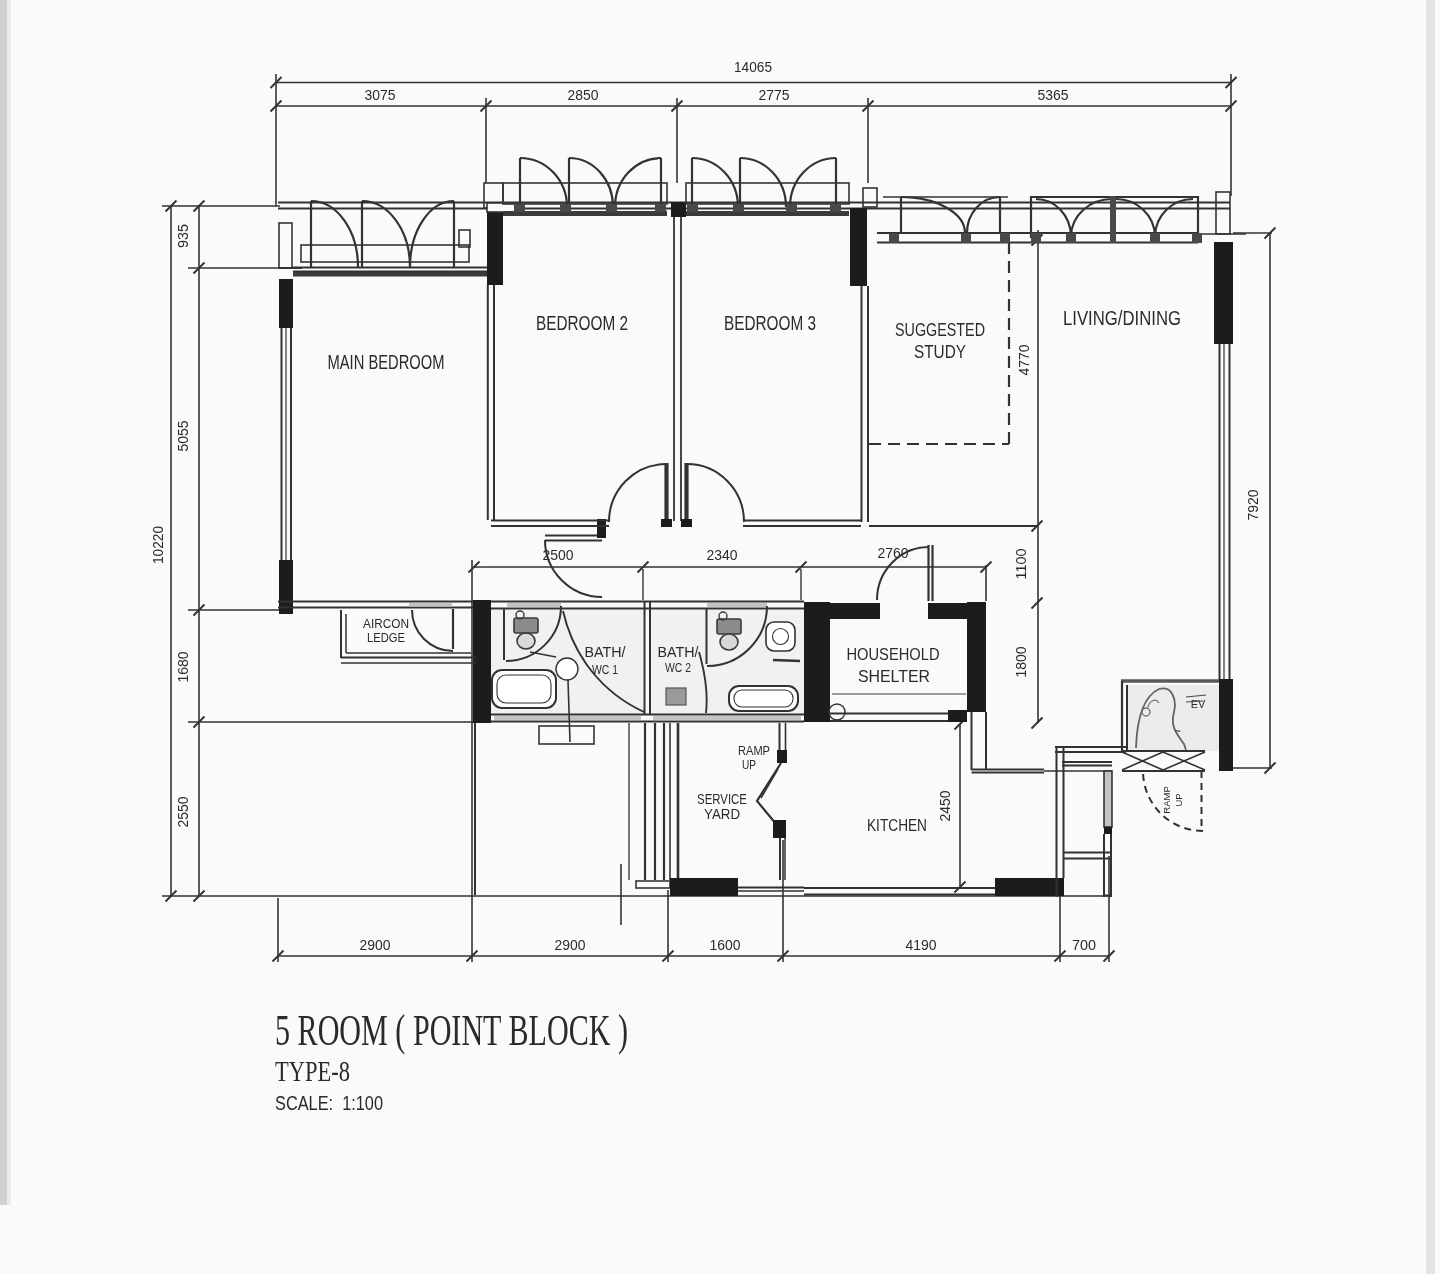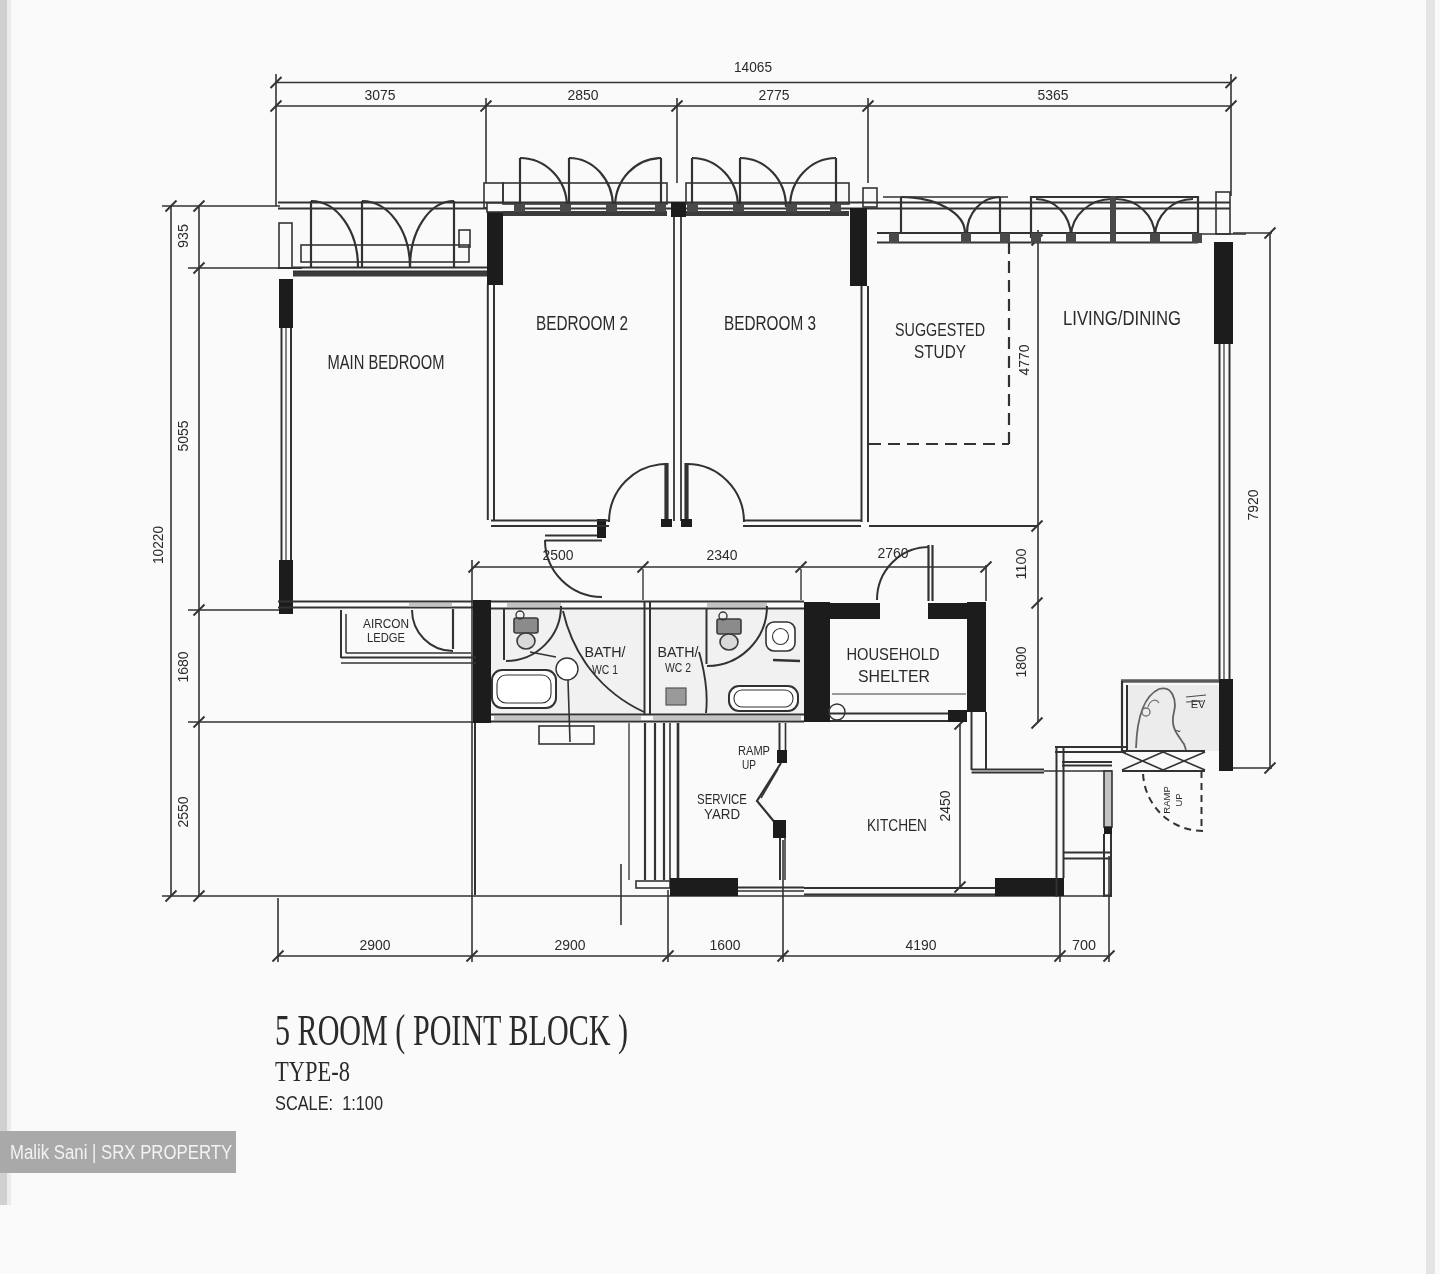--- a/index.html
+++ b/index.html
@@ -564,14 +564,13 @@
         </g>
 
 <text x="275" y="1045" font-size="44" text-anchor="start" fill="#2b2b2b" textLength="353" lengthAdjust="spacingAndGlyphs" class="ser">5 ROOM ( POINT BLOCK )</text>
 
 <text x="275" y="1081" font-size="30" text-anchor="start" fill="#2b2b2b" textLength="75" lengthAdjust="spacingAndGlyphs" class="ser">TYPE-8</text>
 
 <text x="275" y="1110" font-size="21" text-anchor="start" fill="#2b2b2b" textLength="108" lengthAdjust="spacingAndGlyphs">SCALE:&nbsp;&nbsp;1:100</text>
 </g>
 </svg>
 
-<div id="wm"><span style="display:inline-block;transform:scaleX(.86);transform-origin:0 50%;">Malik Sani | SRX PROPERTY</span></div>
 </div>
 
 </body></html>

